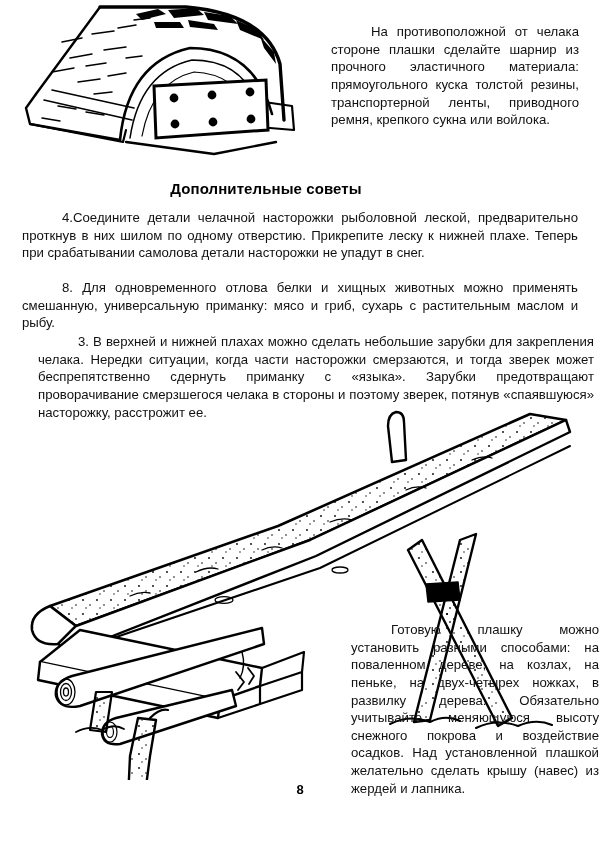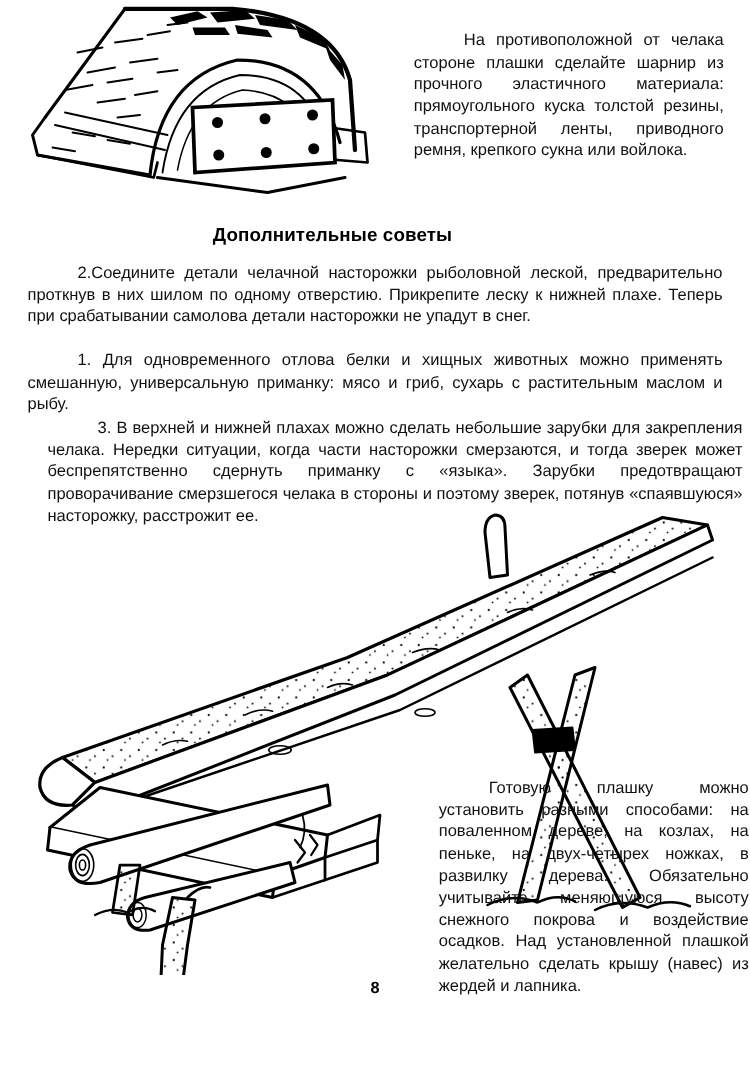--- a/index.html
+++ b/index.html
@@ -155,23 +155,23 @@
           <circle cx="243" cy="117" r="4.4"></circle>
         </g>
       </g>
     </svg>
   </div>
 
   <p class="para indent" id="top-right-para">На противоположной от челака стороне плашки сделайте шарнир из прочного эластичного материала: прямоугольного куска толстой резины, транспортерной ленты, приводного ремня, крепкого сукна или войлока.</p>
 
   <h2 id="section-heading">Дополнительные советы</h2>
 
-  <p class="para indent" id="tip-1">2.Соедините детали челачной насторожки рыболовной леской, предварительно проткнув в них шилом по одному отверстию. Прикрепите леску к нижней плахе. Теперь при срабатывании самолова детали насторожки не упадут в снег.</p>
-
-  <p class="para indent" id="tip-2">1. Для одновременного отлова белки и хищных животных можно применять смешанную, универсальную приманку: мясо и гриб, сухарь с растительным маслом и рыбу.</p>
+  <p class="para indent" id="tip-1">4.Соедините детали челачной насторожки рыболовной леской, предварительно проткнув в них шилом по одному отверстию. Прикрепите леску к нижней плахе. Теперь при срабатывании самолова детали насторожки не упадут в снег.</p>
+
+  <p class="para indent" id="tip-2">8. Для одновременного отлова белки и хищных животных можно применять смешанную, универсальную приманку: мясо и гриб, сухарь с растительным маслом и рыбу.</p>
 
   <p class="para indent" id="tip-3">3. В верхней и нижней плахах можно сделать небольшие зарубки для закрепления челака. Нередки ситуации, когда части насторожки смерзаются, и тогда зверек может беспрепятственно сдернуть приманку с «языка». Зарубки предотвращают проворачивание смерзшегося челака в стороны и поэтому зверек, потянув «спаявшуюся» насторожку, расстрожит ее.</p>
 
   <div class="figure" id="figure-plashka-supports">
     <svg viewBox="0 0 570 380" width="570" height="380" xmlns="http://www.w3.org/2000/svg">
       <defs>
         <pattern id="speck" width="14" height="14" patternUnits="userSpaceOnUse">
           <circle cx="3" cy="4" r="0.9" fill="#000"></circle>
           <circle cx="10" cy="9" r="0.8" fill="#000"></circle>
           <circle cx="6" cy="12" r="0.7" fill="#000"></circle>

